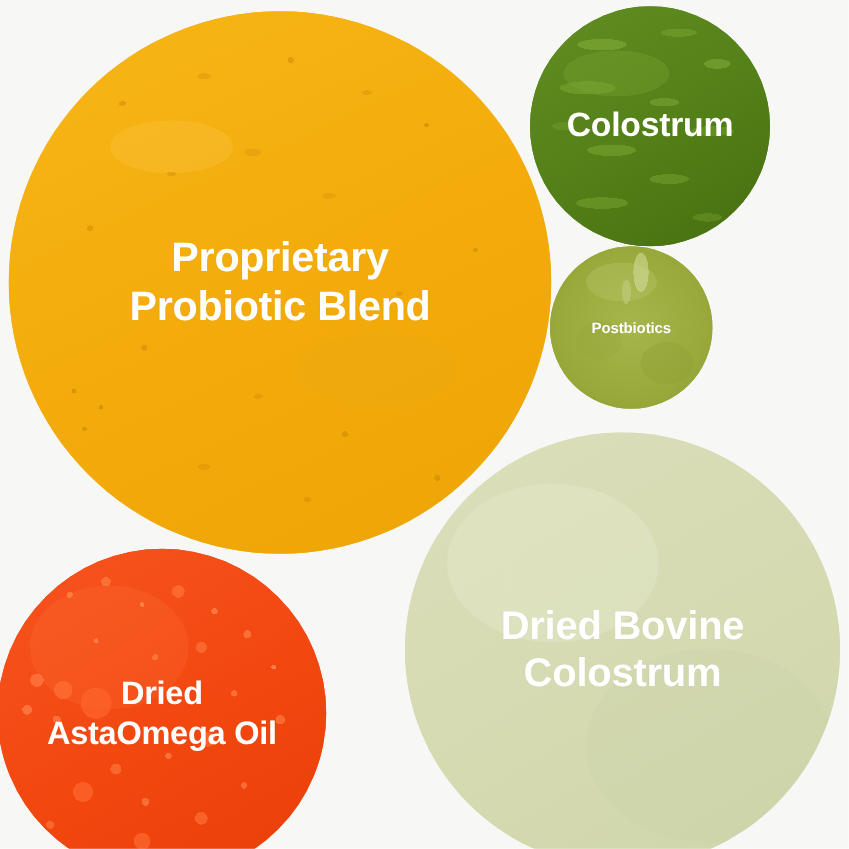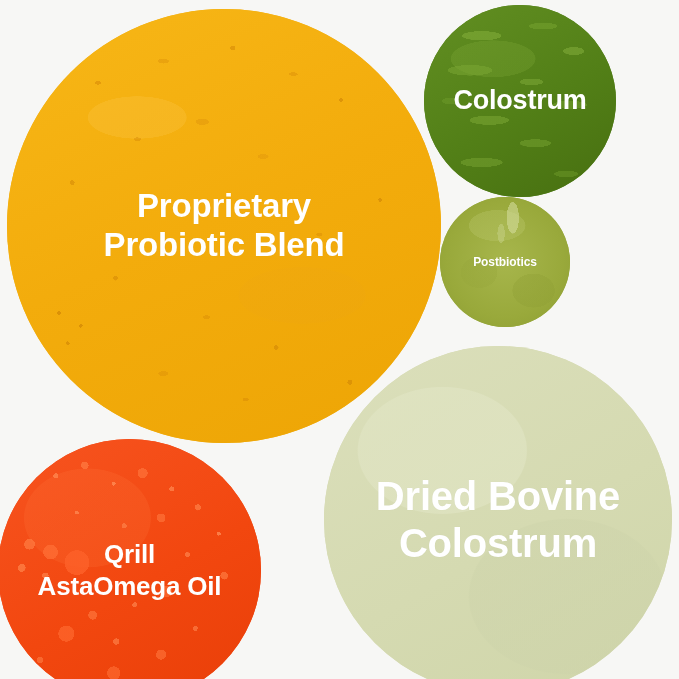--- a/index.html
+++ b/index.html
@@ -123,21 +123,21 @@
     left: 324px; top: 346px;
     width: 348px; height: 348px;
     background: #d7dcb4;
   }
   #bubble-colostrum .tex {
     background:
       radial-gradient(ellipse 120px 90px at 34% 30%, rgba(226,230,198,.55) 0 70%, transparent 71%),
       radial-gradient(ellipse 140px 110px at 70% 72%, rgba(205,211,170,.45) 0 70%, transparent 71%),
       linear-gradient(150deg, #dbdfbb 0%, #d5dab1 55%, #cfd5a9 100%);
   }
-  #bubble-colostrum .label { font-size: 40px; }
+  #bubble-colostrum .label { font-size: 32px; }
 
   
   #bubble-qrill {
     left: -2px; top: 439px;
     width: 263px; height: 263px;
     background: #f44a14;
   }
   #bubble-qrill .tex {
     background:
       radial-gradient(circle 4px at 22% 14%, rgba(255,136,80,.75) 0 62%, transparent 63%),
@@ -193,17 +193,17 @@
   </div>
 
   <div class="bubble" id="bubble-colostrum">
     <div class="tex"></div>
     <div class="label">Dried Bovine
 Colostrum</div>
   </div>
 
   <div class="bubble" id="bubble-qrill">
     <div class="tex"></div>
-    <div class="label">Qrill
+    <div class="label">Dried
 AstaOmega Oil</div>
   </div>
 
 </div>
 
 </body></html>

